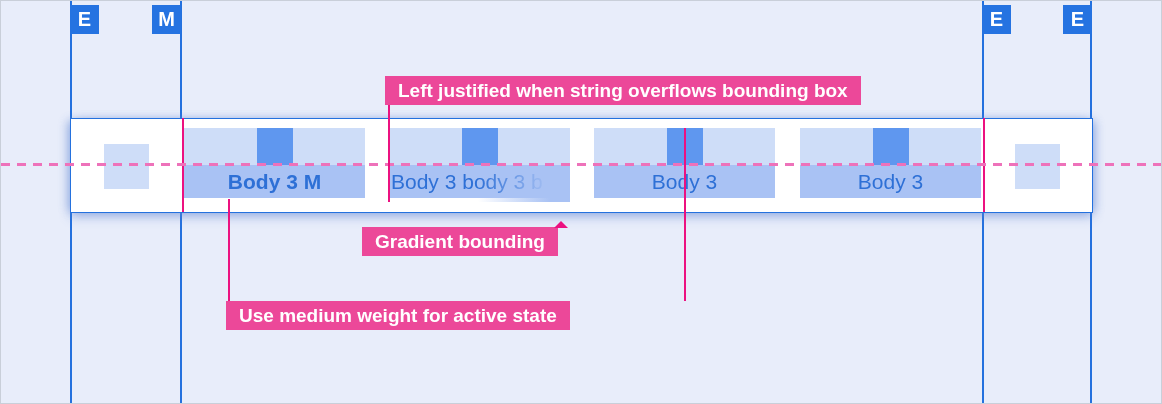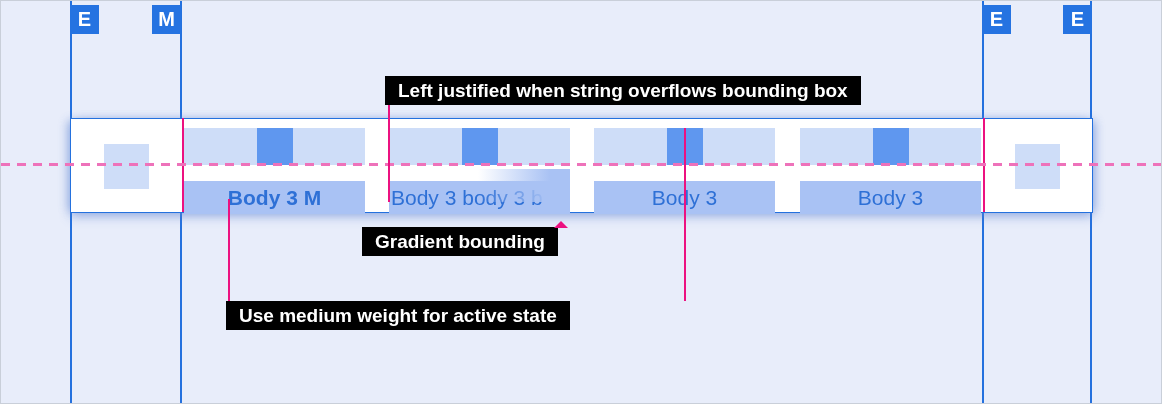--- a/index.html
+++ b/index.html
@@ -26,42 +26,42 @@
   }
   .edge-square{position:absolute;top:143px;width:45px;height:45px;background:#CEDDF8;z-index:3;}
   
   .tab{position:absolute;top:0;width:181px;height:402px;z-index:3;}
   .tab .padblock{
     position:absolute;top:127px;left:0;width:181px;height:37px;background:#CEDDF8;
     display:flex;justify-content:center;
   }
   .tab .padsquare{width:36px;height:37px;background:#5F97EF;}
   .tab .highlight{
-    position:absolute;top:180px;left:0;width:181px;height:33px;background:#A9C2F4;
+    position:absolute;top:164px;left:0;width:181px;height:33px;background:#A9C2F4;
     color:#2E70D6;font-size:21px;line-height:33px;text-align:center;
     white-space:nowrap;overflow:hidden;
   }
   .tab.active .highlight{font-weight:bold;}
   .tab.truncated .highlight{text-align:left;padding-left:2px;width:179px;}
   .tab .fade{
     position:absolute;top:168px;right:0;width:92px;height:33px;
     background:linear-gradient(90deg, rgba(169,194,244,0) 0%, #A9C2F4 78%);
   }
   
   .dashline{
     position:absolute;left:0;right:0;top:162px;height:3px;z-index:5;
     background:repeating-linear-gradient(90deg,#EE72BA 0 9px,rgba(0,0,0,0) 9px 16px);
   }
   
   .mseg{position:absolute;top:117px;height:94px;width:2px;background:#EC1180;z-index:4;}
   
   .aline{position:absolute;width:2px;background:#EC1180;z-index:6;}
   
   .flag{
-    position:absolute;height:29px;background:#000000;color:#fff;
+    position:absolute;height:29px;background:#ec4899;color:#fff;
     font-weight:bold;font-size:19px;line-height:29px;white-space:nowrap;
     padding:0 13px;z-index:7;
   }
   .flag .caret{
     position:absolute;top:-6px;width:0;height:0;
     border-left:7px solid transparent;border-right:7px solid transparent;
     border-bottom:7px solid #EC1180;
   }
 </style>
 </head>

